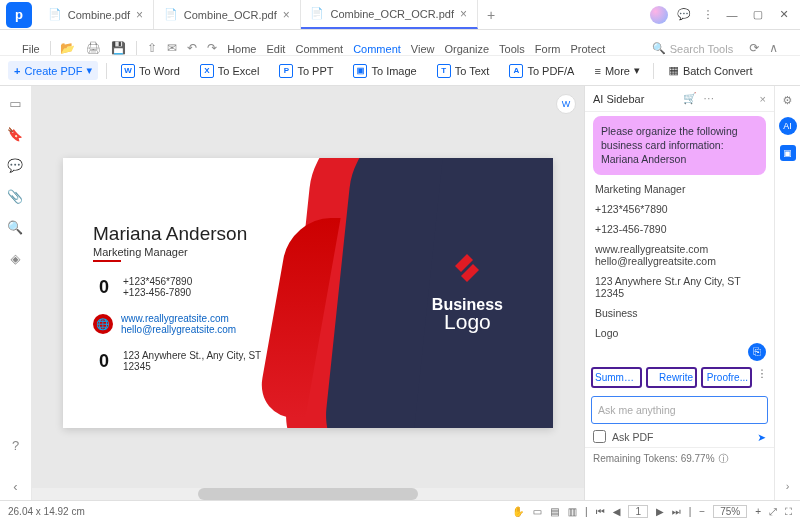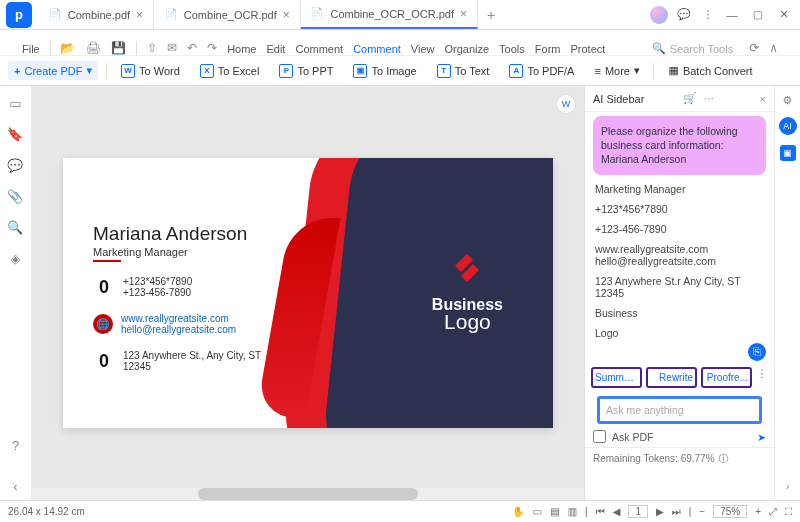--- a/index.html
+++ b/index.html
@@ -48,21 +48,21 @@
 .logo .b{font-size:16px;font-weight:600}
 .logo .l{font-size:21px;margin-top:-4px}
 .sidebar{width:190px;background:#fff;border-left:1px solid #e0e0e0;display:flex;flex-direction:column;font-size:10.5px}
 .sb-head{height:26px;display:flex;align-items:center;padding:0 8px;border-bottom:1px solid #eee;font-size:11px}
 .sb-head .x{margin-left:auto;color:#999}
 .sb-msg{padding:8px;color:#444;line-height:1.4}
 .sb-user{margin:4px 8px;padding:8px;background:#f0abfc;border-radius:8px;color:#334;line-height:1.35}
 .sb-block{padding:4px 10px;color:#444}
 .sb-actions{display:flex;gap:4px;padding:6px 6px 4px}
 .sb-actions .ab{flex:1;border:2px solid #4c1d95;border-radius:3px;padding:3px 2px;text-align:right;color:#0d6efd;font-size:10px;overflow:hidden;text-overflow:ellipsis;white-space:nowrap}
-.sb-input{margin:4px 12px;height:28px;border:3px solid #3b82f6;border-radius:3px;padding:0 6px;color:#aaa;display:flex;align-items:center}
+.sb-input{margin:4px 6px;height:28px;border:1px solid #3b82f6;border-radius:3px;padding:0 6px;color:#aaa;display:flex;align-items:center}
 .sb-ask{display:flex;align-items:flex-end;gap:6px;padding:2px 8px 4px;color:#555}
 .sb-ask .send{margin-left:auto;color:#0d6efd}
 .sb-foot{padding:4px 8px;font-size:10px;color:#777;border-top:1px solid #eee;display:flex;align-items:center;gap:4px}
 .rightbar{width:26px;background:#fff;border-left:1px solid #e8e8e8;display:flex;flex-direction:column;align-items:center;padding-top:8px;gap:10px}
 .statusbar{height:22px;background:#fff;border-top:1px solid #e0e0e0;display:flex;align-items:center;padding:0 8px;font-size:10px;color:#666;gap:8px}
 .statusbar .right{margin-left:auto;display:flex;align-items:center;gap:8px}
 .hscroll{position:absolute;left:32px;right:216px;bottom:22px;height:12px;background:#eee}
 .hscroll .thumb{position:absolute;left:30%;width:40%;height:100%;background:#ccc;border-radius:6px}
 svg{display:block}
 </style>

